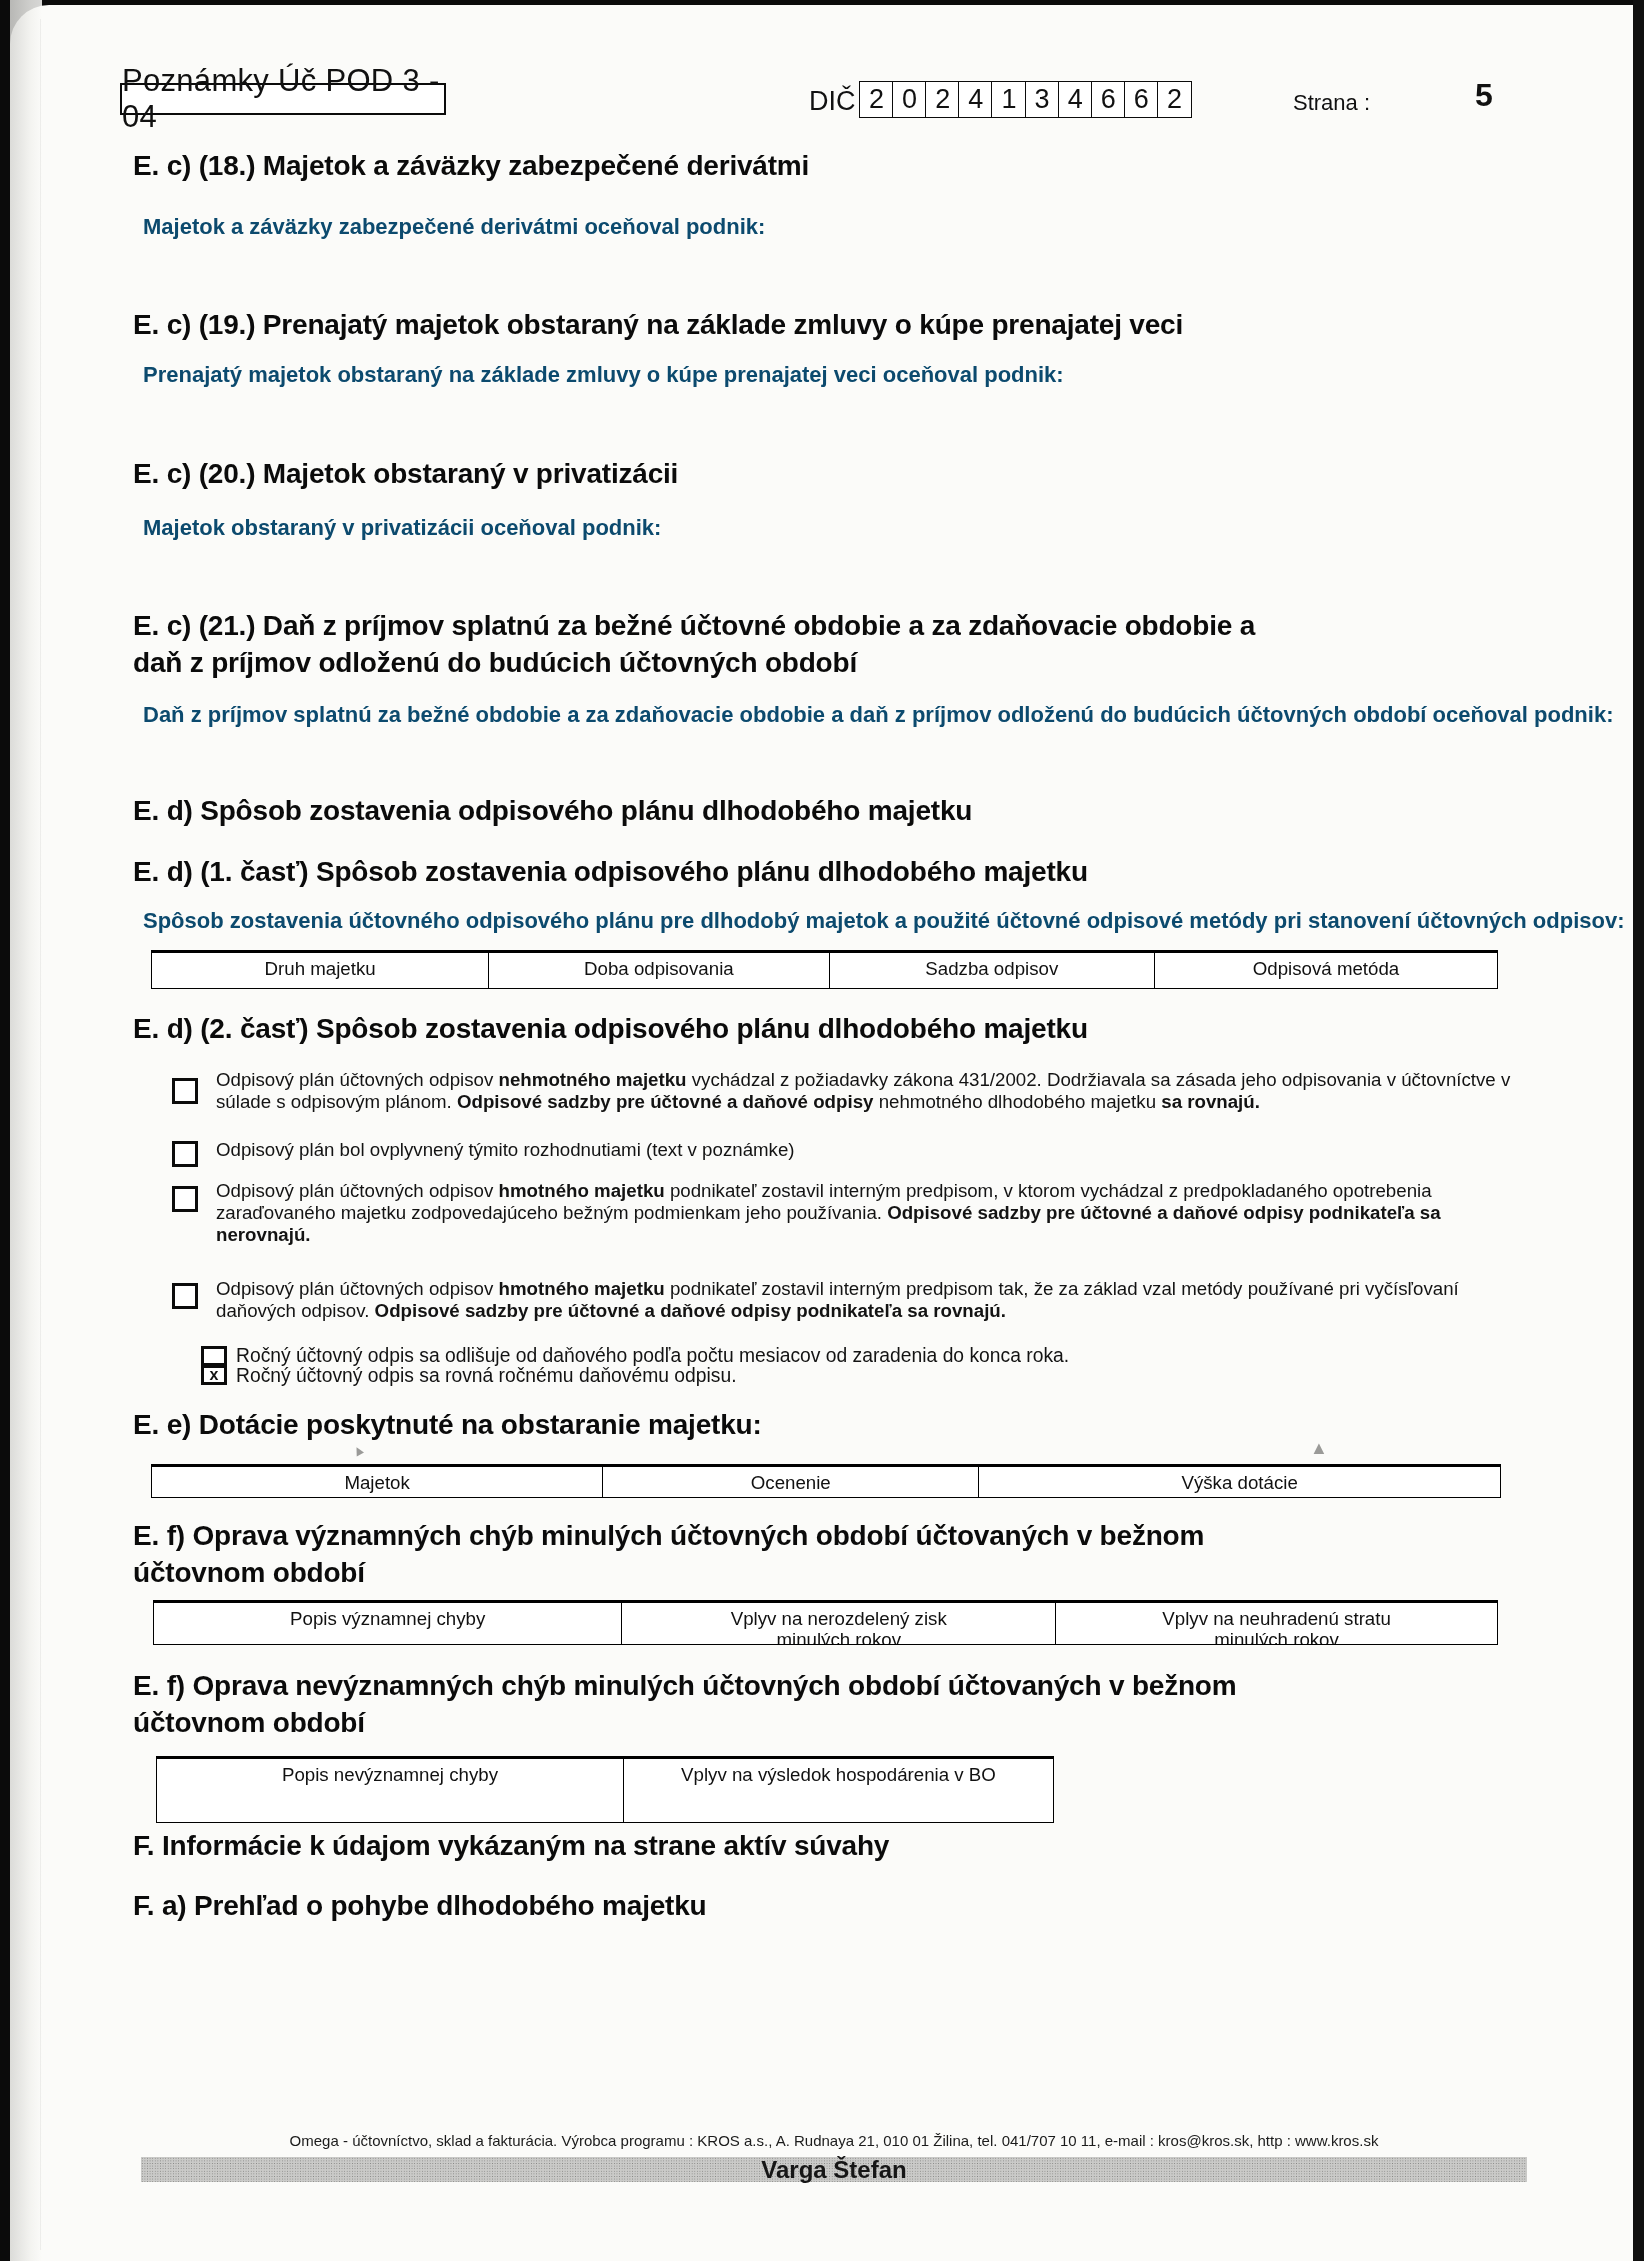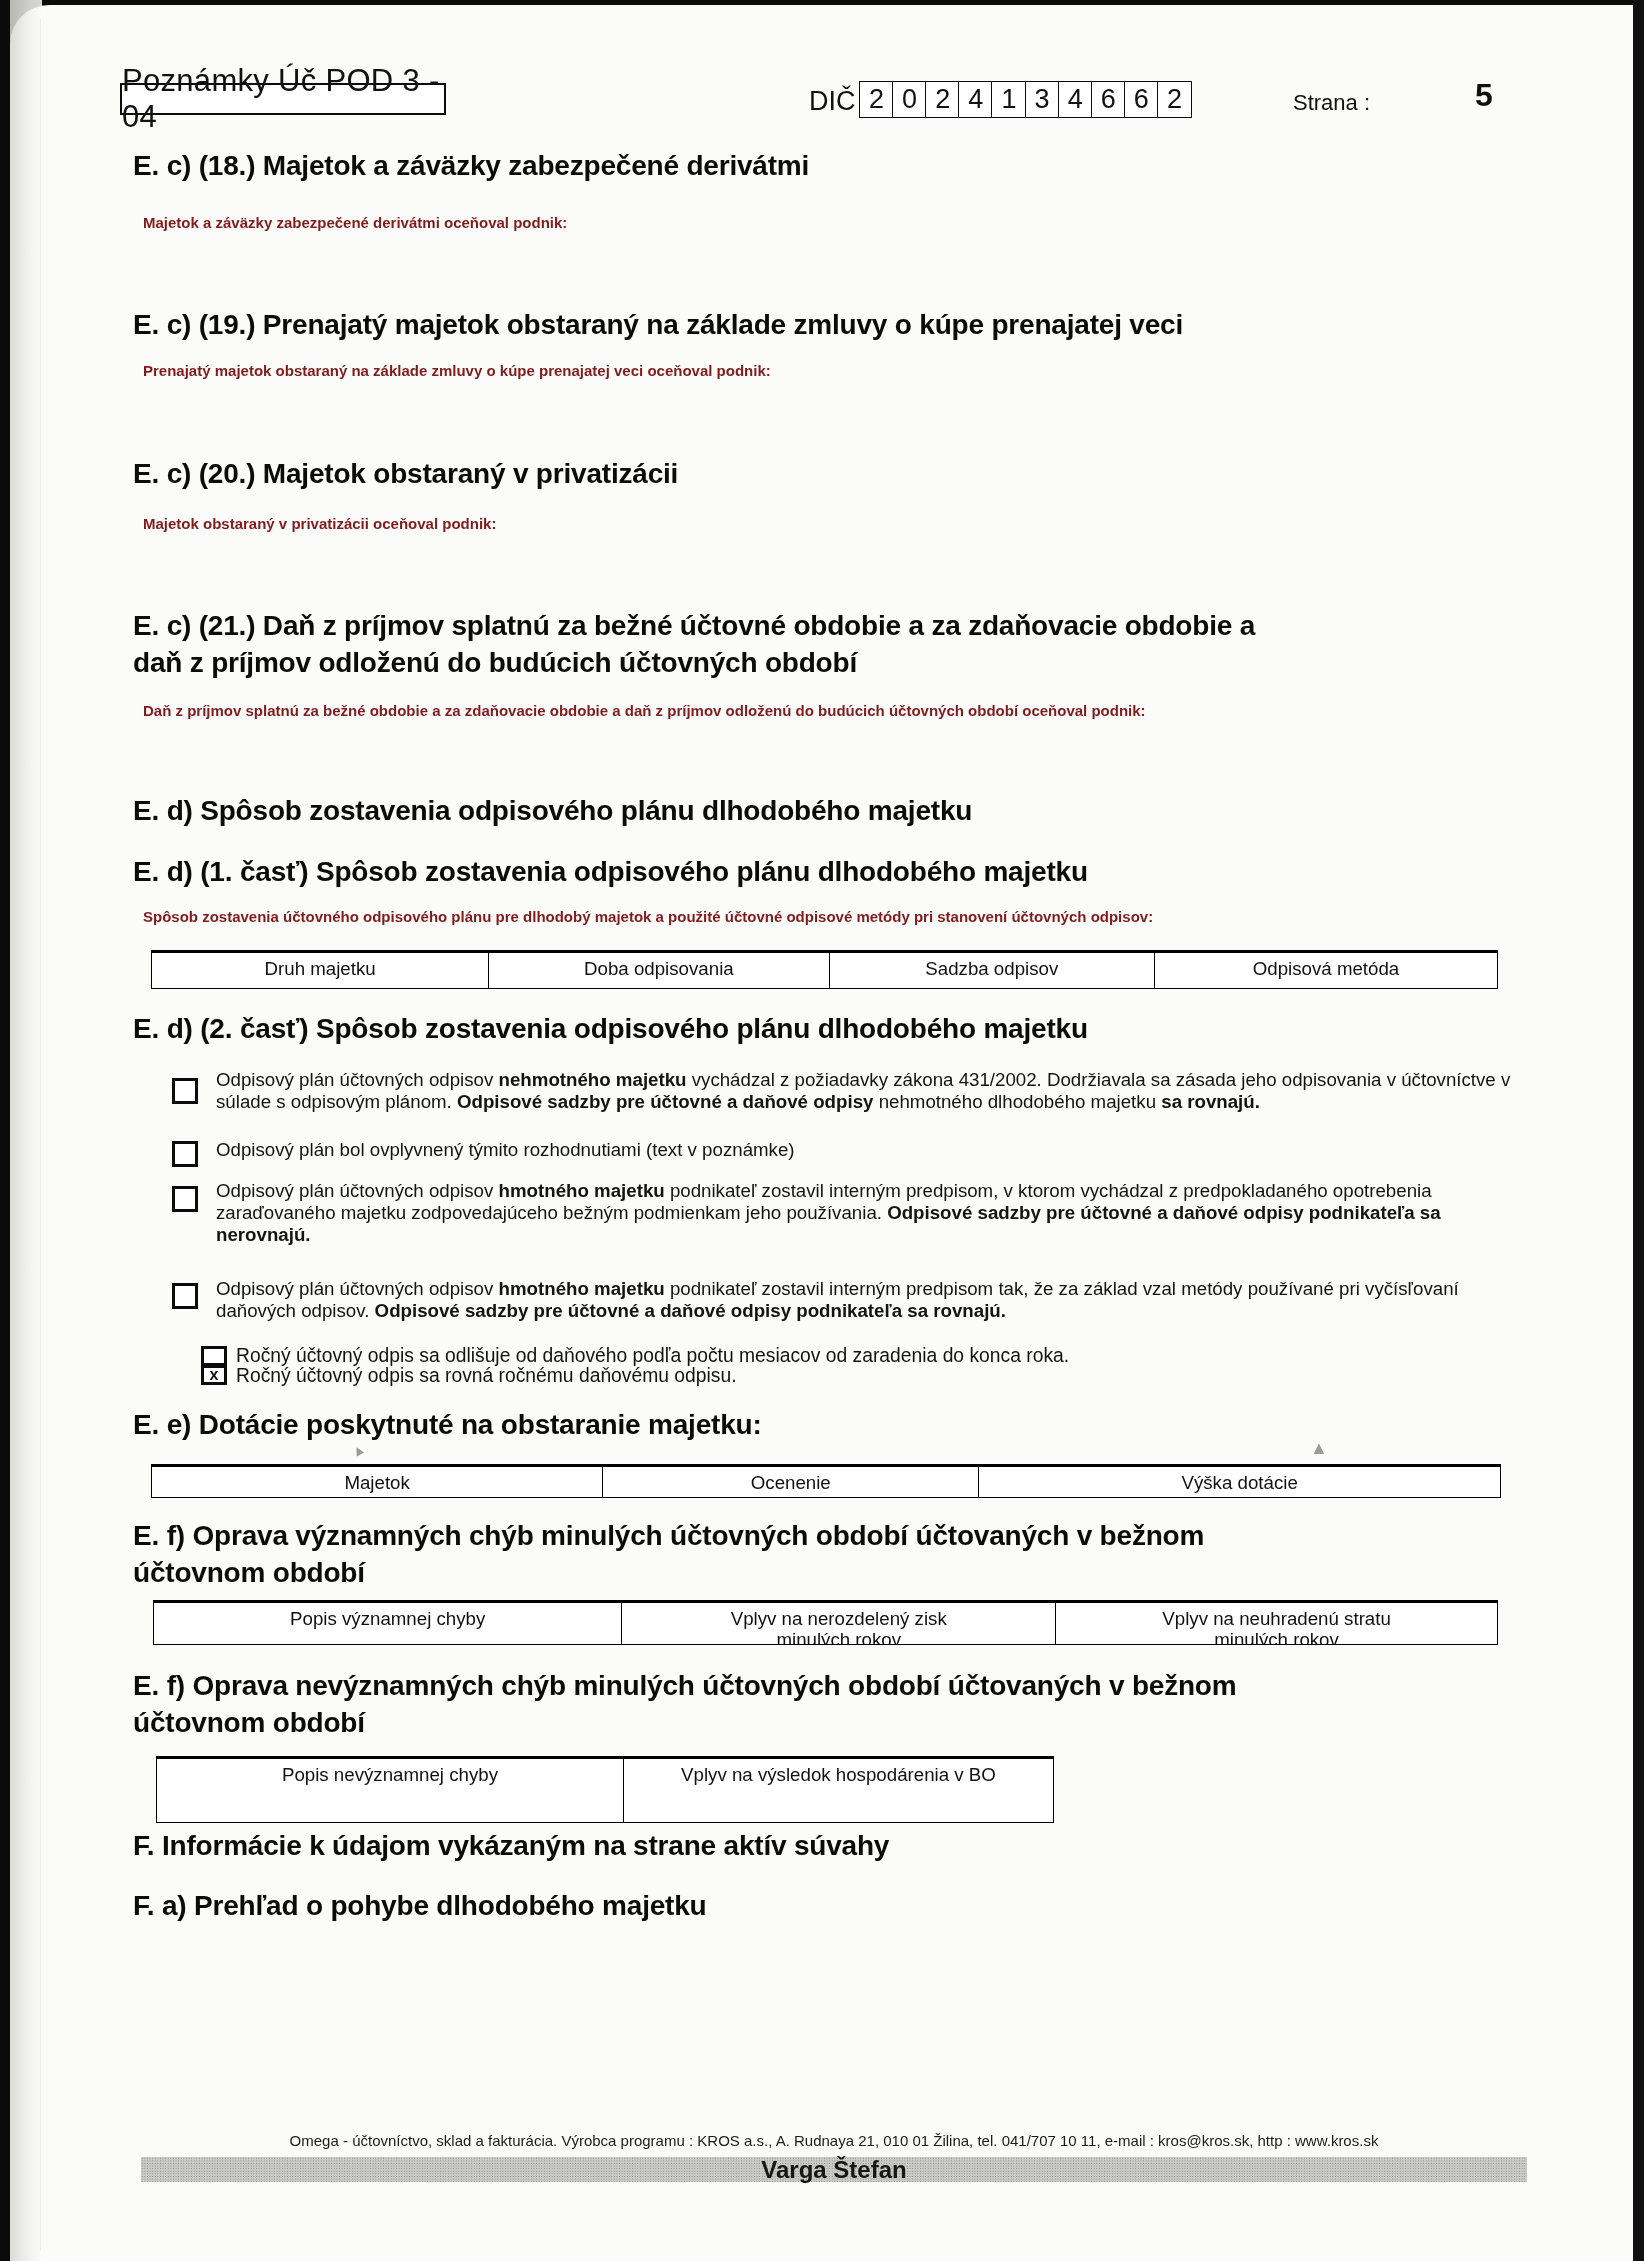--- a/index.html
+++ b/index.html
@@ -23,21 +23,21 @@
   .dic-label{position:absolute;left:809px;top:86px;font-size:27px;font-weight:500;}
   .dic-grid{position:absolute;left:859px;top:81px;display:flex;}
   .digit-cell{width:35px;height:37px;border:1.9px solid #0b0b0b;box-sizing:border-box;margin-left:-1.9px;
               display:flex;align-items:center;justify-content:center;font-size:27px;font-weight:500;background:#fff;}
   .digit-cell:first-child{margin-left:0;}
   .strana-label{position:absolute;left:1293px;top:90px;font-size:22px;font-weight:500;}
   .page-num{position:absolute;left:1475px;top:77px;font-size:32px;font-weight:700;}
   
   .h1{position:absolute;left:133px;font-weight:700;font-size:28px;letter-spacing:-0.2px;color:#0b0b0b;
       white-space:pre-line;line-height:37px;}
-  .sub{position:absolute;left:143px;font-weight:700;font-size:15px;color:#7f1d1d;}
+  .sub{position:absolute;left:143px;font-weight:700;font-size:22px;color:#0c4a6e;}
   .cb{position:absolute;width:26px;height:26px;border:3.9px solid #0b0b0b;box-sizing:border-box;background:#fff;}
   .cbt{position:absolute;left:216px;width:1296px;font-size:18.7px;line-height:22px;color:#131313;}
   .b{font-weight:700;}
   .scb{position:absolute;left:201px;width:26px;height:20px;border:3.2px solid #0b0b0b;box-sizing:border-box;
        display:flex;align-items:center;justify-content:center;font-size:16px;font-weight:700;background:#fff;}
   .sct{position:absolute;left:236px;font-size:19.3px;color:#131313;}
   
   .tbl{position:absolute;display:flex;border:1.9px solid #000;border-top-width:3.2px;box-sizing:border-box;background:#fff;}
   .col{border-left:1.3px solid #000;box-sizing:border-box;text-align:center;font-size:18.7px;line-height:21px;
        padding-top:5.2px;white-space:pre-line;overflow:hidden;}

